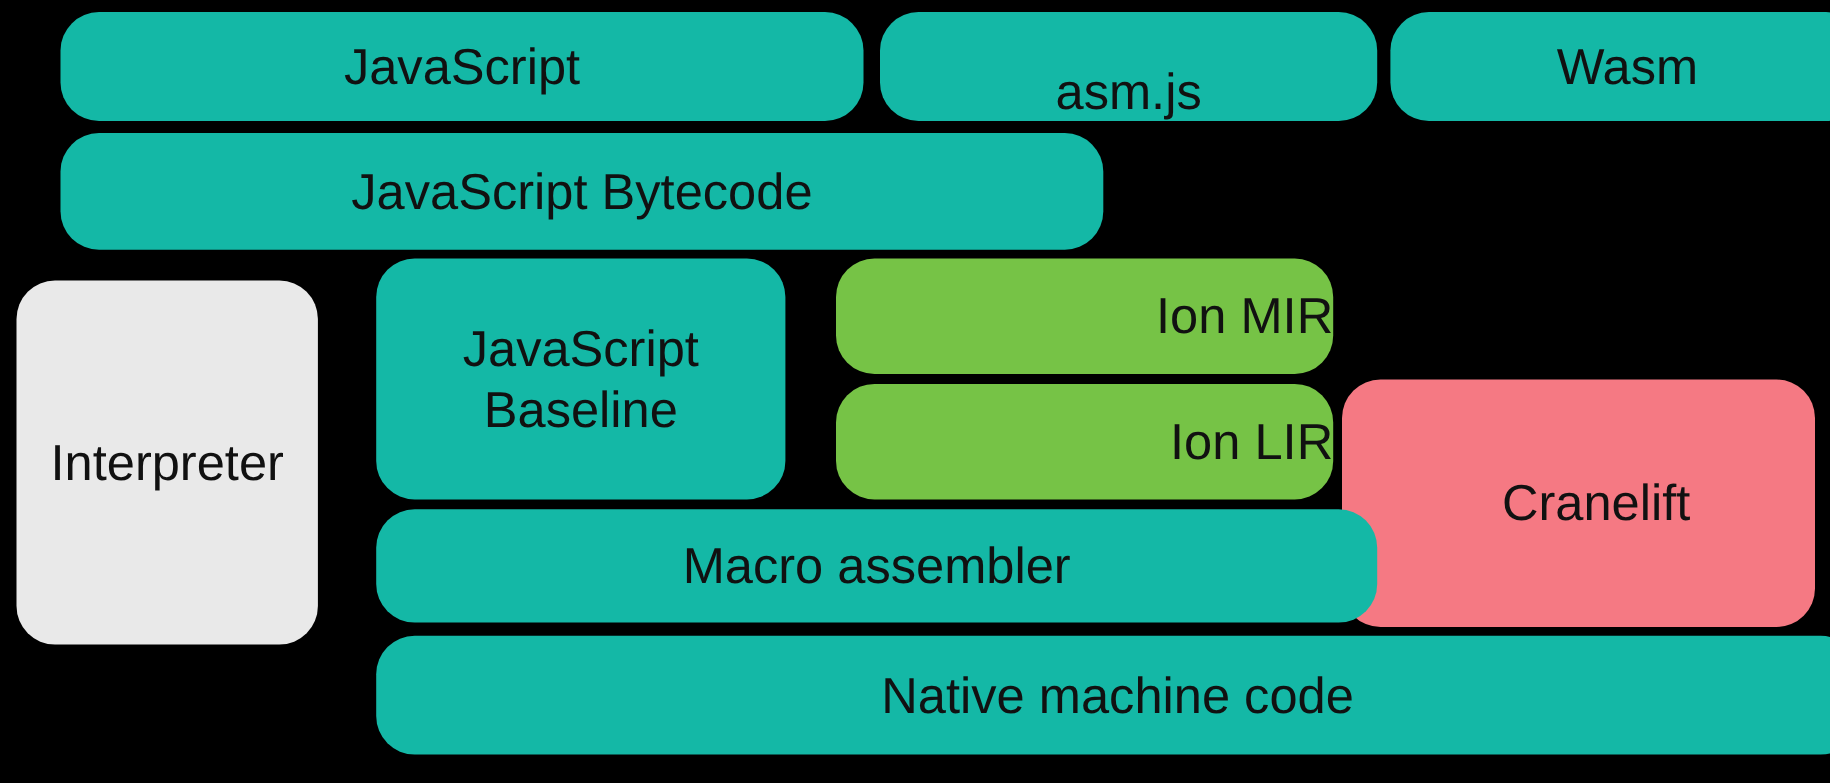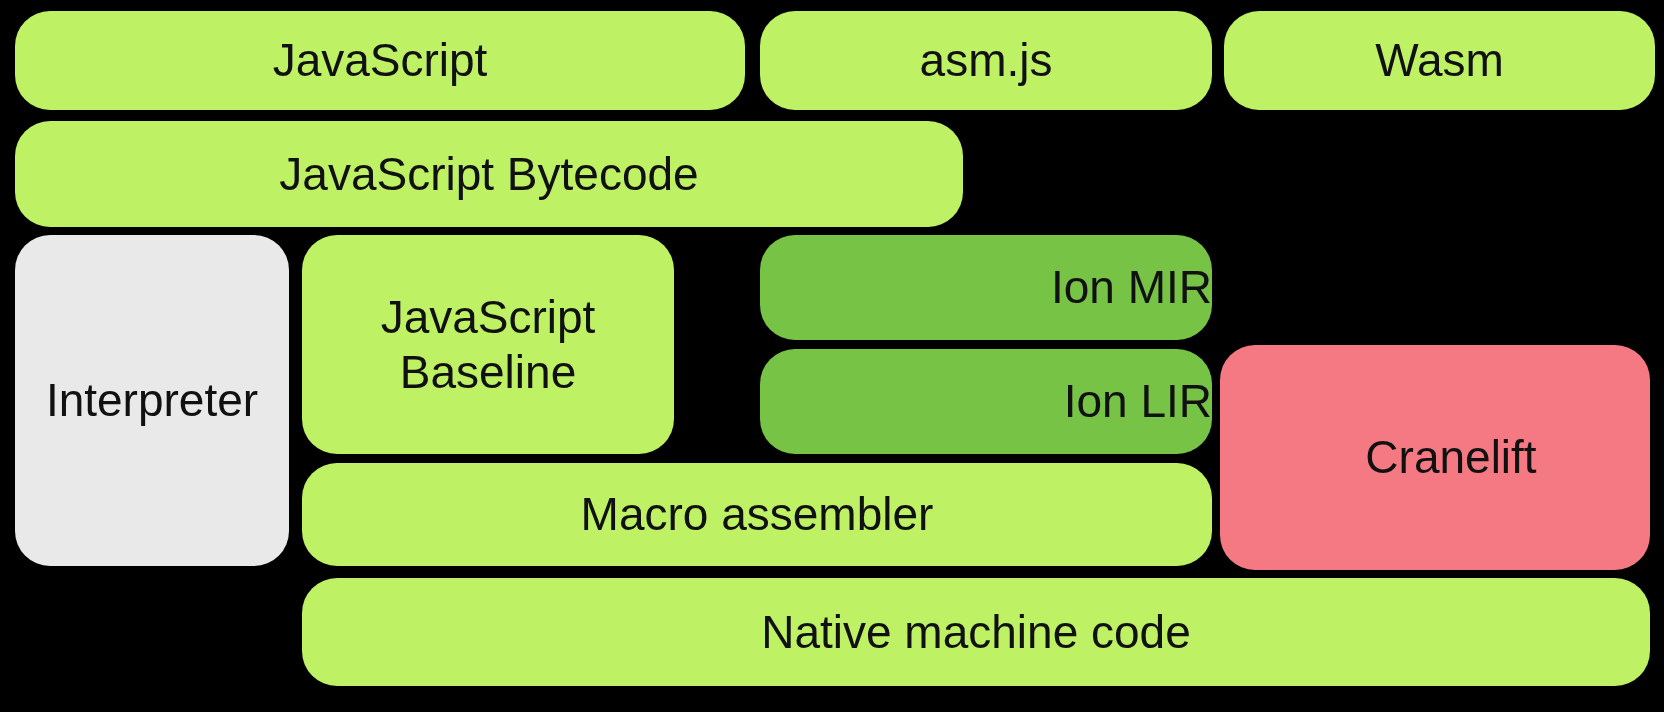--- a/index.html
+++ b/index.html
@@ -27,35 +27,35 @@
     font-size: 46px;
     line-height: 1.18;
     color: #111111;
     text-align: center;
     white-space: nowrap;
   }
   .block.wrap span {
     white-space: normal;
     max-width: 300px;
   }
-  .c-white { background: #bef264; }
-  .c-gray  { background: #e9e9e9; }
+  .c-white { background: #14b8a6; margin-left: 40px; }
+  .c-gray  { background: #e9e9e9; margin-top: 20px; }
   .c-green { background: #76c346; }
   .c-pink  { background: #f57983; padding-left: 32px; }
 </style>
 </head>
 <body>
 
 <div id="canvas">
 
   <div class="block c-white" style="left:15px; top:11px; width:730px; height:99px;">
     <span>JavaScript</span>
   </div>
 
-  <div class="block c-white" style="left:760px; top:11px; width:452px; height:99px;">
+  <div class="block c-white" style="left:760px; top:11px; width:452px; height:99px;align-items:flex-end;">
     <span>asm.js</span>
   </div>
 
   <div class="block c-white" style="left:1224px; top:11px; width:431px; height:99px;justify-content:center;">
     <span>Wasm</span>
   </div>
 
   <div class="block c-white" style="left:15px; top:121px; width:948px; height:106px;">
     <span>JavaScript Bytecode</span>
   </div>

